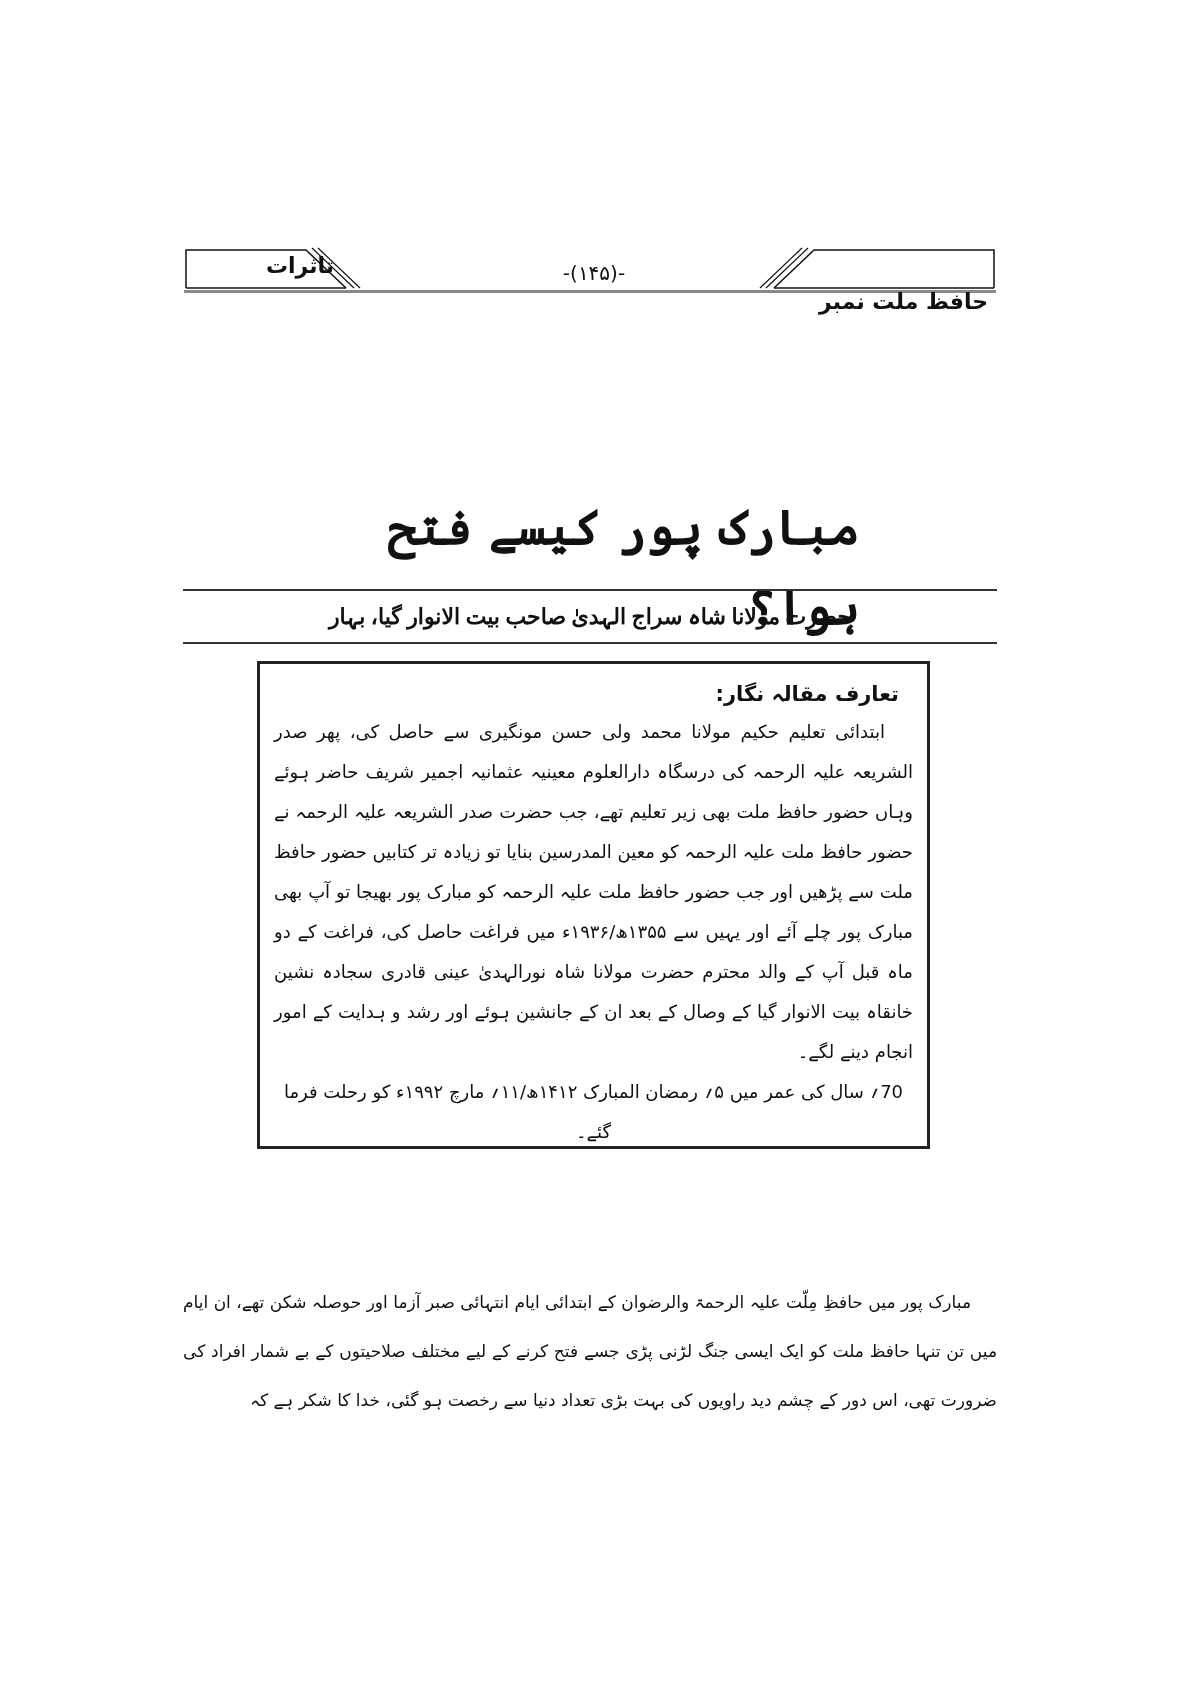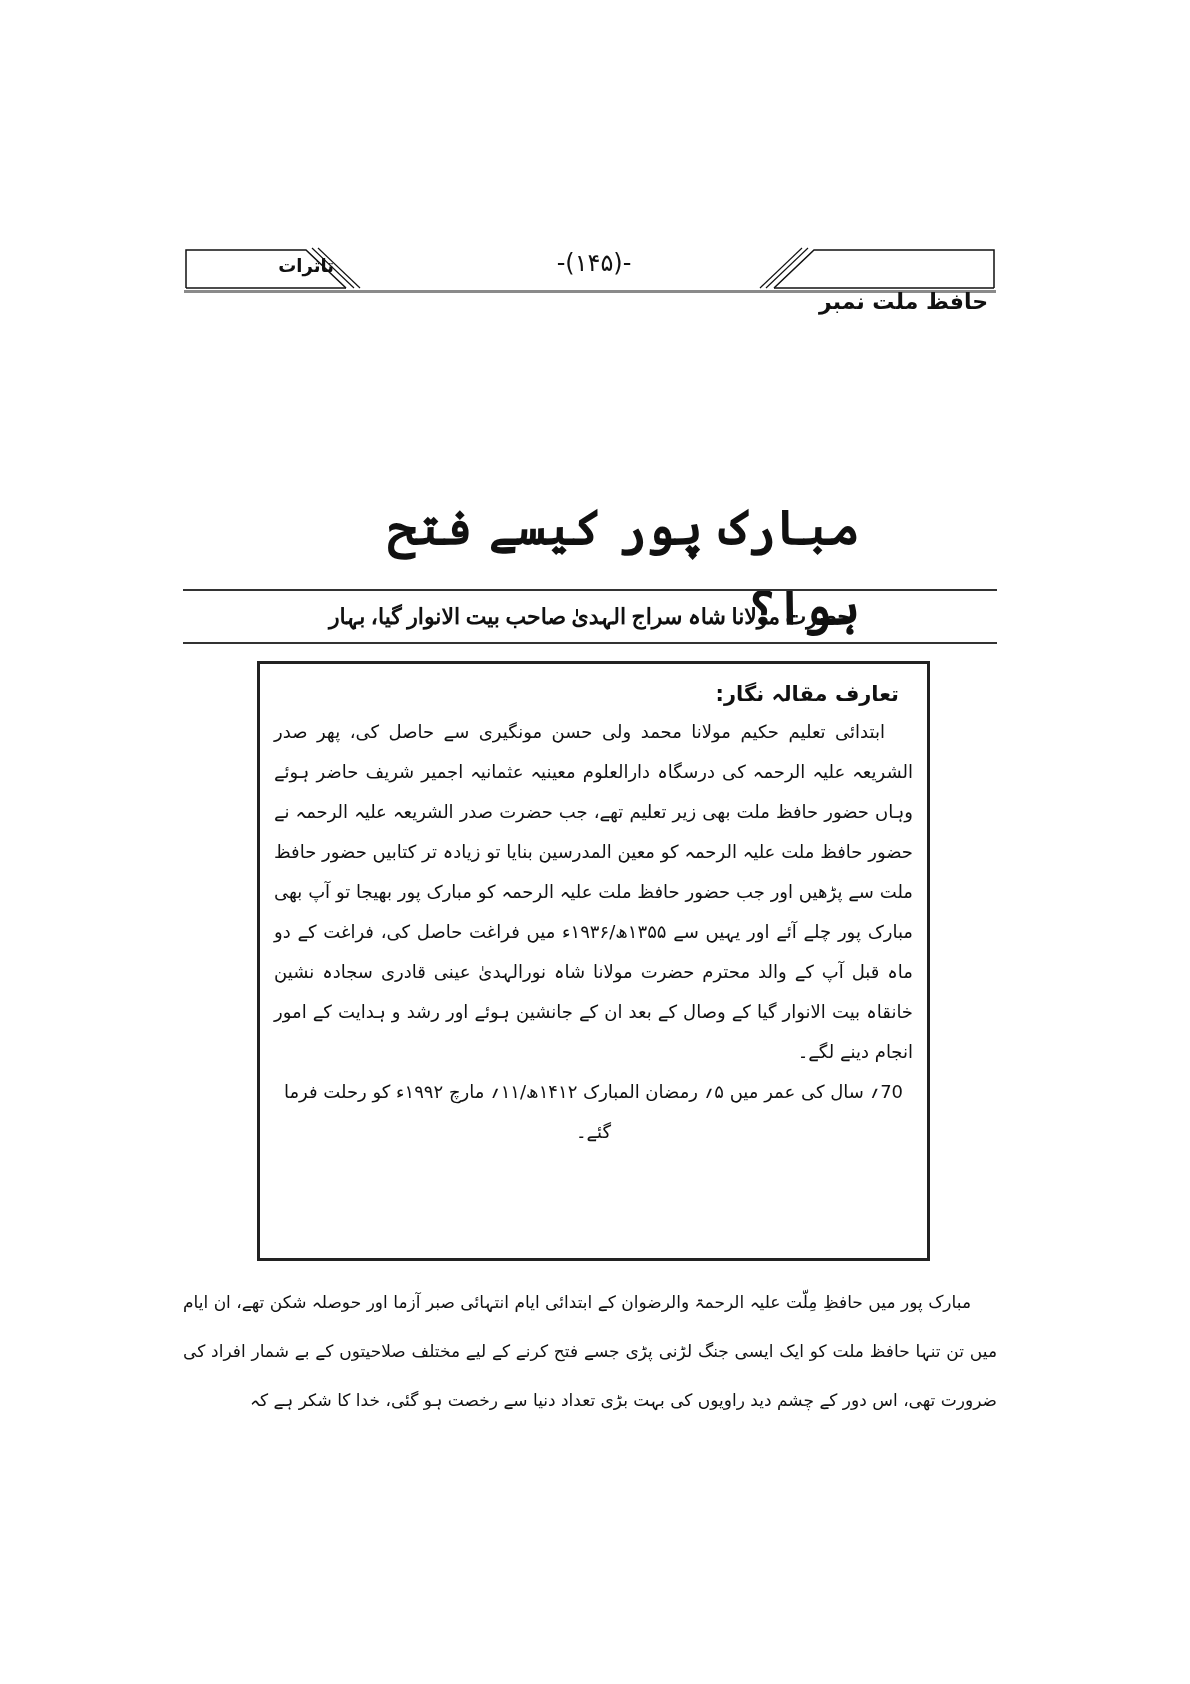--- a/index.html
+++ b/index.html
@@ -6,47 +6,47 @@
     body {
       width: 1190px; height: 1684px; position: relative; overflow: hidden;
       font-family: "DejaVu Sans", sans-serif; color: #111;
     }
     .header {
       position: absolute; left: 184px; top: 244px; width: 812px; height: 50px;
     }
     .header svg { position: absolute; left: 0; top: 0; }
     .hdr-left {
       position: absolute; left: 30px; top: 4px; width: 120px; height: 36px;
-      direction: rtl; text-align: right; font-size: 18px; font-weight: bold;
+      direction: rtl; text-align: right; font-size: 22px; font-weight: bold;
       line-height: 36px;
     }
     .hdr-center {
-      position: absolute; left: 340px; top: 2px; width: 140px; height: 34px;
-      text-align: center; font-size: 24px; line-height: 34px;
+      position: absolute; left: 340px; top: 12px; width: 140px; height: 34px;
+      text-align: center; font-size: 20px; line-height: 34px;
     }
     .hdr-right {
       position: absolute; right: 8px; top: 4px; width: 180px; height: 36px;
       direction: rtl; text-align: right; font-size: 22px; font-weight: bold;
       line-height: 36px;
       margin-top: 36px;
     }
     .title {
       position: absolute; left: 340px; top: 455px; width: 520px; height: 80px;
       direction: rtl; text-align: right; font-family: "DejaVu Serif", serif;
       font-size: 48px; font-weight: bold; line-height: 80px;
     }
     .rule { position: absolute; left: 183px; width: 814px; height: 0; border-top: 2px solid #333; }
     .rule.top { top: 589px; }
     .rule.bottom { top: 642px; }
     .author {
       position: absolute; left: 183px; top: 598px; width: 814px; height: 38px;
       direction: rtl; text-align: center; font-size: 22px; font-weight: bold; line-height: 38px; font-family: Liberation Serif, serif;
     }
     .bio-box {
-      position: absolute; left: 257px; top: 661px; width: 673px; height: 600px;
+      position: absolute; left: 257px; top: 661px; width: 673px; height: 488px;
       border: 3px solid #222; box-sizing: border-box;
       padding: 14px 14px 8px 14px;
       direction: rtl; text-align: justify;
     }
     .bio-heading {
       font-size: 21px; font-weight: bold; line-height: 32px; margin: 0 14px 2px 0;
     }
     .bio-p {
       font-size: 18px; line-height: 40px; margin: 0; text-indent: 28px;
     }

